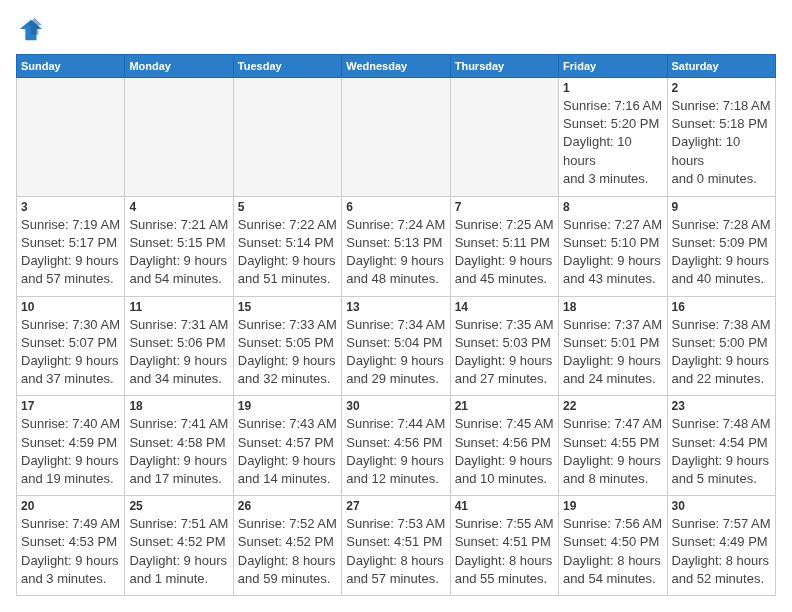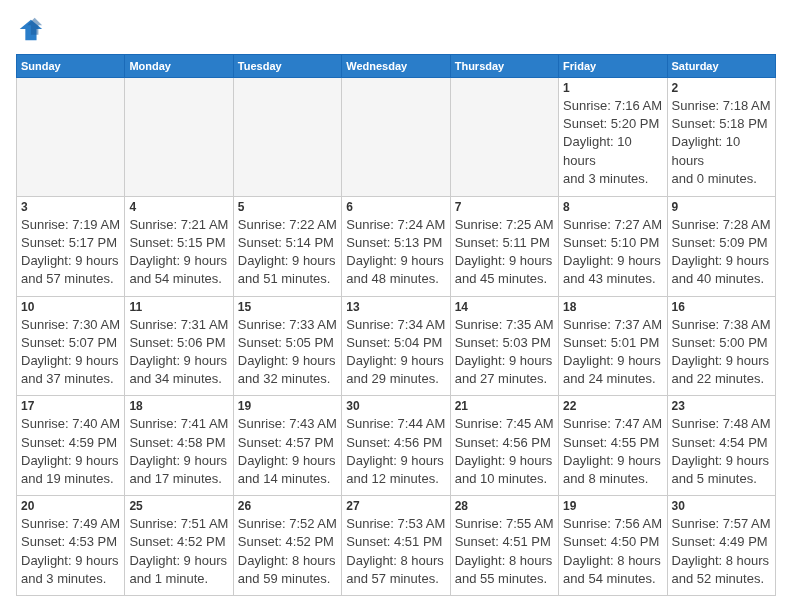--- a/index.html
+++ b/index.html
@@ -246,21 +246,21 @@
           </td>
           <td>
             <span class="day-number">26</span>
             <div class="day-info">Sunrise: 7:52 AM<br>Sunset: 4:52 PM<br>Daylight: 8 hours<br>and 59 minutes.</div>
           </td>
           <td>
             <span class="day-number">27</span>
             <div class="day-info">Sunrise: 7:53 AM<br>Sunset: 4:51 PM<br>Daylight: 8 hours<br>and 57 minutes.</div>
           </td>
           <td>
-            <span class="day-number">28</span>
+            <span class="day-number">41</span>
             <div class="day-info">Sunrise: 7:55 AM<br>Sunset: 4:51 PM<br>Daylight: 8 hours<br>and 55 minutes.</div>
           </td>
           <td>
             <span class="day-number">19</span>
             <div class="day-info">Sunrise: 7:56 AM<br>Sunset: 4:50 PM<br>Daylight: 8 hours<br>and 54 minutes.</div>
           </td>
           <td>
             <span class="day-number">30</span>
             <div class="day-info">Sunrise: 7:57 AM<br>Sunset: 4:49 PM<br>Daylight: 8 hours<br>and 52 minutes.</div>
           </td>

